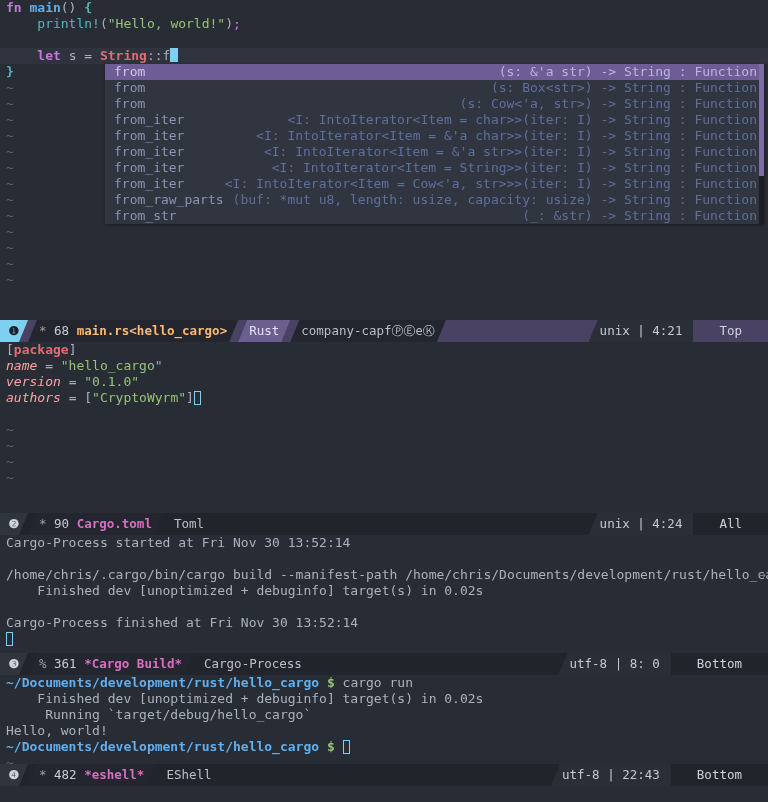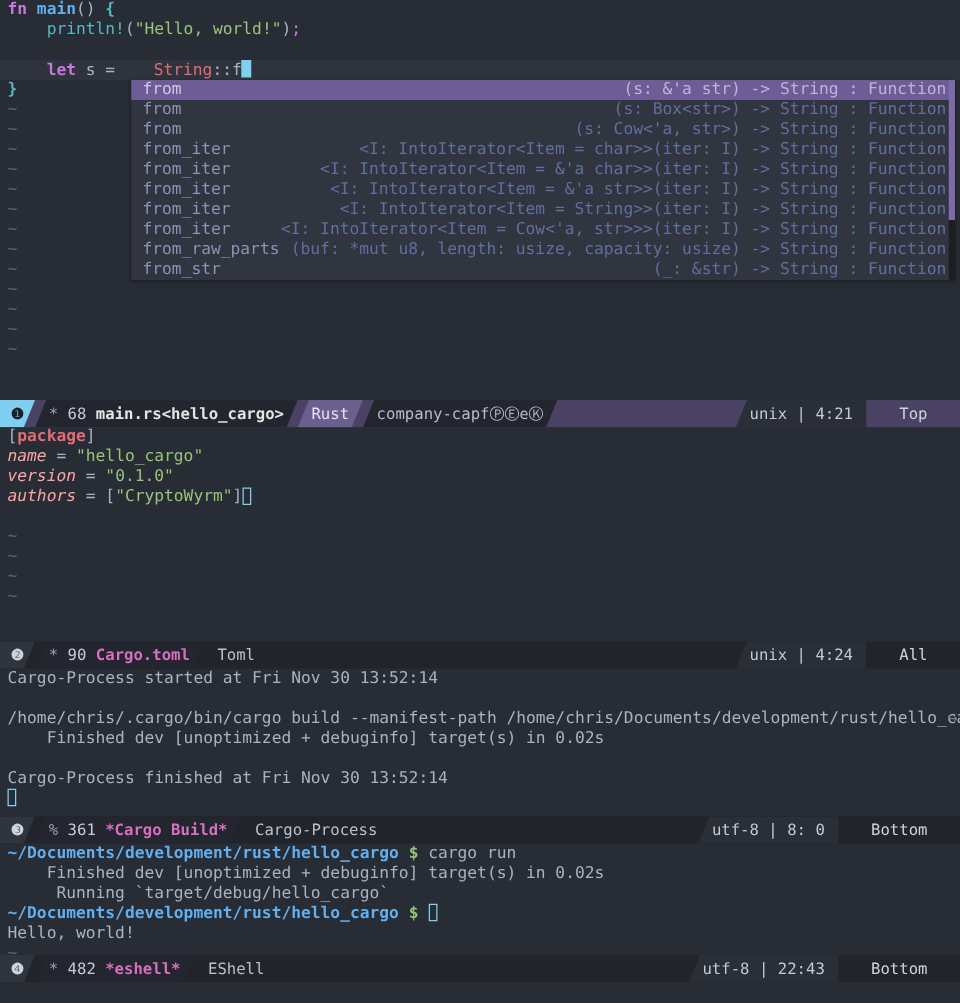--- a/index.html
+++ b/index.html
@@ -16,21 +16,21 @@
   .row{height:16px;line-height:16px;white-space:pre;font-size:13px;}
   .pad{padding-left:6px;}
 
   
   .kw{color:#c678dd;font-weight:bold;}
   .fnname{color:#61afef;font-weight:bold;}
   .punct{color:#abb2bf;}
   .brace{color:#56b6c2;font-weight:bold;}
   .macro{color:#56b6c2;}
   .str{color:#98c379;}
-  .type{color:#e06c75;font-weight:normal;margin-left:23px;}
+  .type{color:#e06c75;font-weight:bold;}
   .var{color:#abb2bf;}
   .op{color:#abb2bf;}
   .semi{color:#c678dd;}
   .tilde{color:#5c6370;}
   .plain{color:#abb2bf;}
   .toml-key{color:#fca5a5;font-style:italic;}
   .toml-sec{color:#e06c75;font-weight:bold;}
   .toml-brk{color:#abb2bf;}
   .eshell-prompt{color:#61afef;font-weight:bold;}
   .dollar{color:#98c379;font-weight:bold;}
@@ -63,21 +63,21 @@
             font-size:12.5px;font-family:"DejaVu Sans Mono","Liberation Mono",monospace;}
   .ml-main{background:#4a4262;}
   .ml-dim{background:#21252b;}
   .ml-winnum{width:28px;display:flex;align-items:center;justify-content:center;
              color:#1b1f27;font-weight:bold;font-size:12px;}
   .ml-winnum.acc{background:#7fd0f0;}
   .ml-winnum.dark{background:#30343d;color:#cdd3de;}
   .seg{display:flex;align-items:center;padding:0 11px;white-space:pre;}
   .seg.dk{background:#23262e;color:#b7bdc9;}
   .seg.vio{background:#6a5f8f;color:#e6e2f2;}
-  .ml-buf{color:#e5e5e5;font-weight:bold;}
+  .ml-buf{color:#fdba74;font-weight:bold;}
   .ml-buf.pink{color:#d86fc0;}
   .ml-star{color:#99a0ad;}
   .ml-num{color:#c6ccd8;}
   .ml-spacer{flex:1;}
   .seg.right{background:#2a2e37;color:#c3c9d5;justify-content:space-between;}
   .seg.pos{color:#cdd3de;padding:0 26px;}
   .skew-r{clip-path:polygon(0 0,100% 0,calc(100% - 9px) 100%,0 100%);}
   .skew-l{clip-path:polygon(9px 0,100% 0,100% 100%,0 100%);}
   .skew-both{clip-path:polygon(9px 0,100% 0,calc(100% - 9px) 100%,0 100%);}
 
@@ -220,22 +220,22 @@
       <span>8: 0</span>
     </div>
     <div class="seg pos">Bottom</div>
   </div>
 
   <div class="buf" id="buf4" style="top:675px;height:89px;">
     <div id="buf4-lines">
         <div class="row pad"><span class="eshell-prompt">~/Documents/development/rust/hello_cargo</span><span class="dollar"> $ </span><span class="plain">cargo run</span></div>
         <div class="row pad"><span class="plain">    Finished dev [unoptimized + debuginfo] target(s) in 0.02s</span></div>
         <div class="row pad"><span class="plain">     Running `target/debug/hello_cargo`</span></div>
+        <div class="row pad"><span class="plain">Hello, world!</span></div>
         <div class="row pad"><span class="eshell-prompt">~/Documents/development/rust/hello_cargo</span><span class="dollar"> $ </span><span class="cursor-hollow"></span></div>
-        <div class="row pad"><span class="plain">Hello, world!</span></div>
         <div class="row pad tilde">~</div>
       </div>
   </div>
 
   <div class="modeline ml-dim" style="top:764px;">
     <div class="ml-winnum dark skew-r">❹</div>
     <div class="seg dk skew-both">
       <span class="ml-star">*</span>
       <span>&nbsp;</span>
       <span class="ml-num">482</span>

